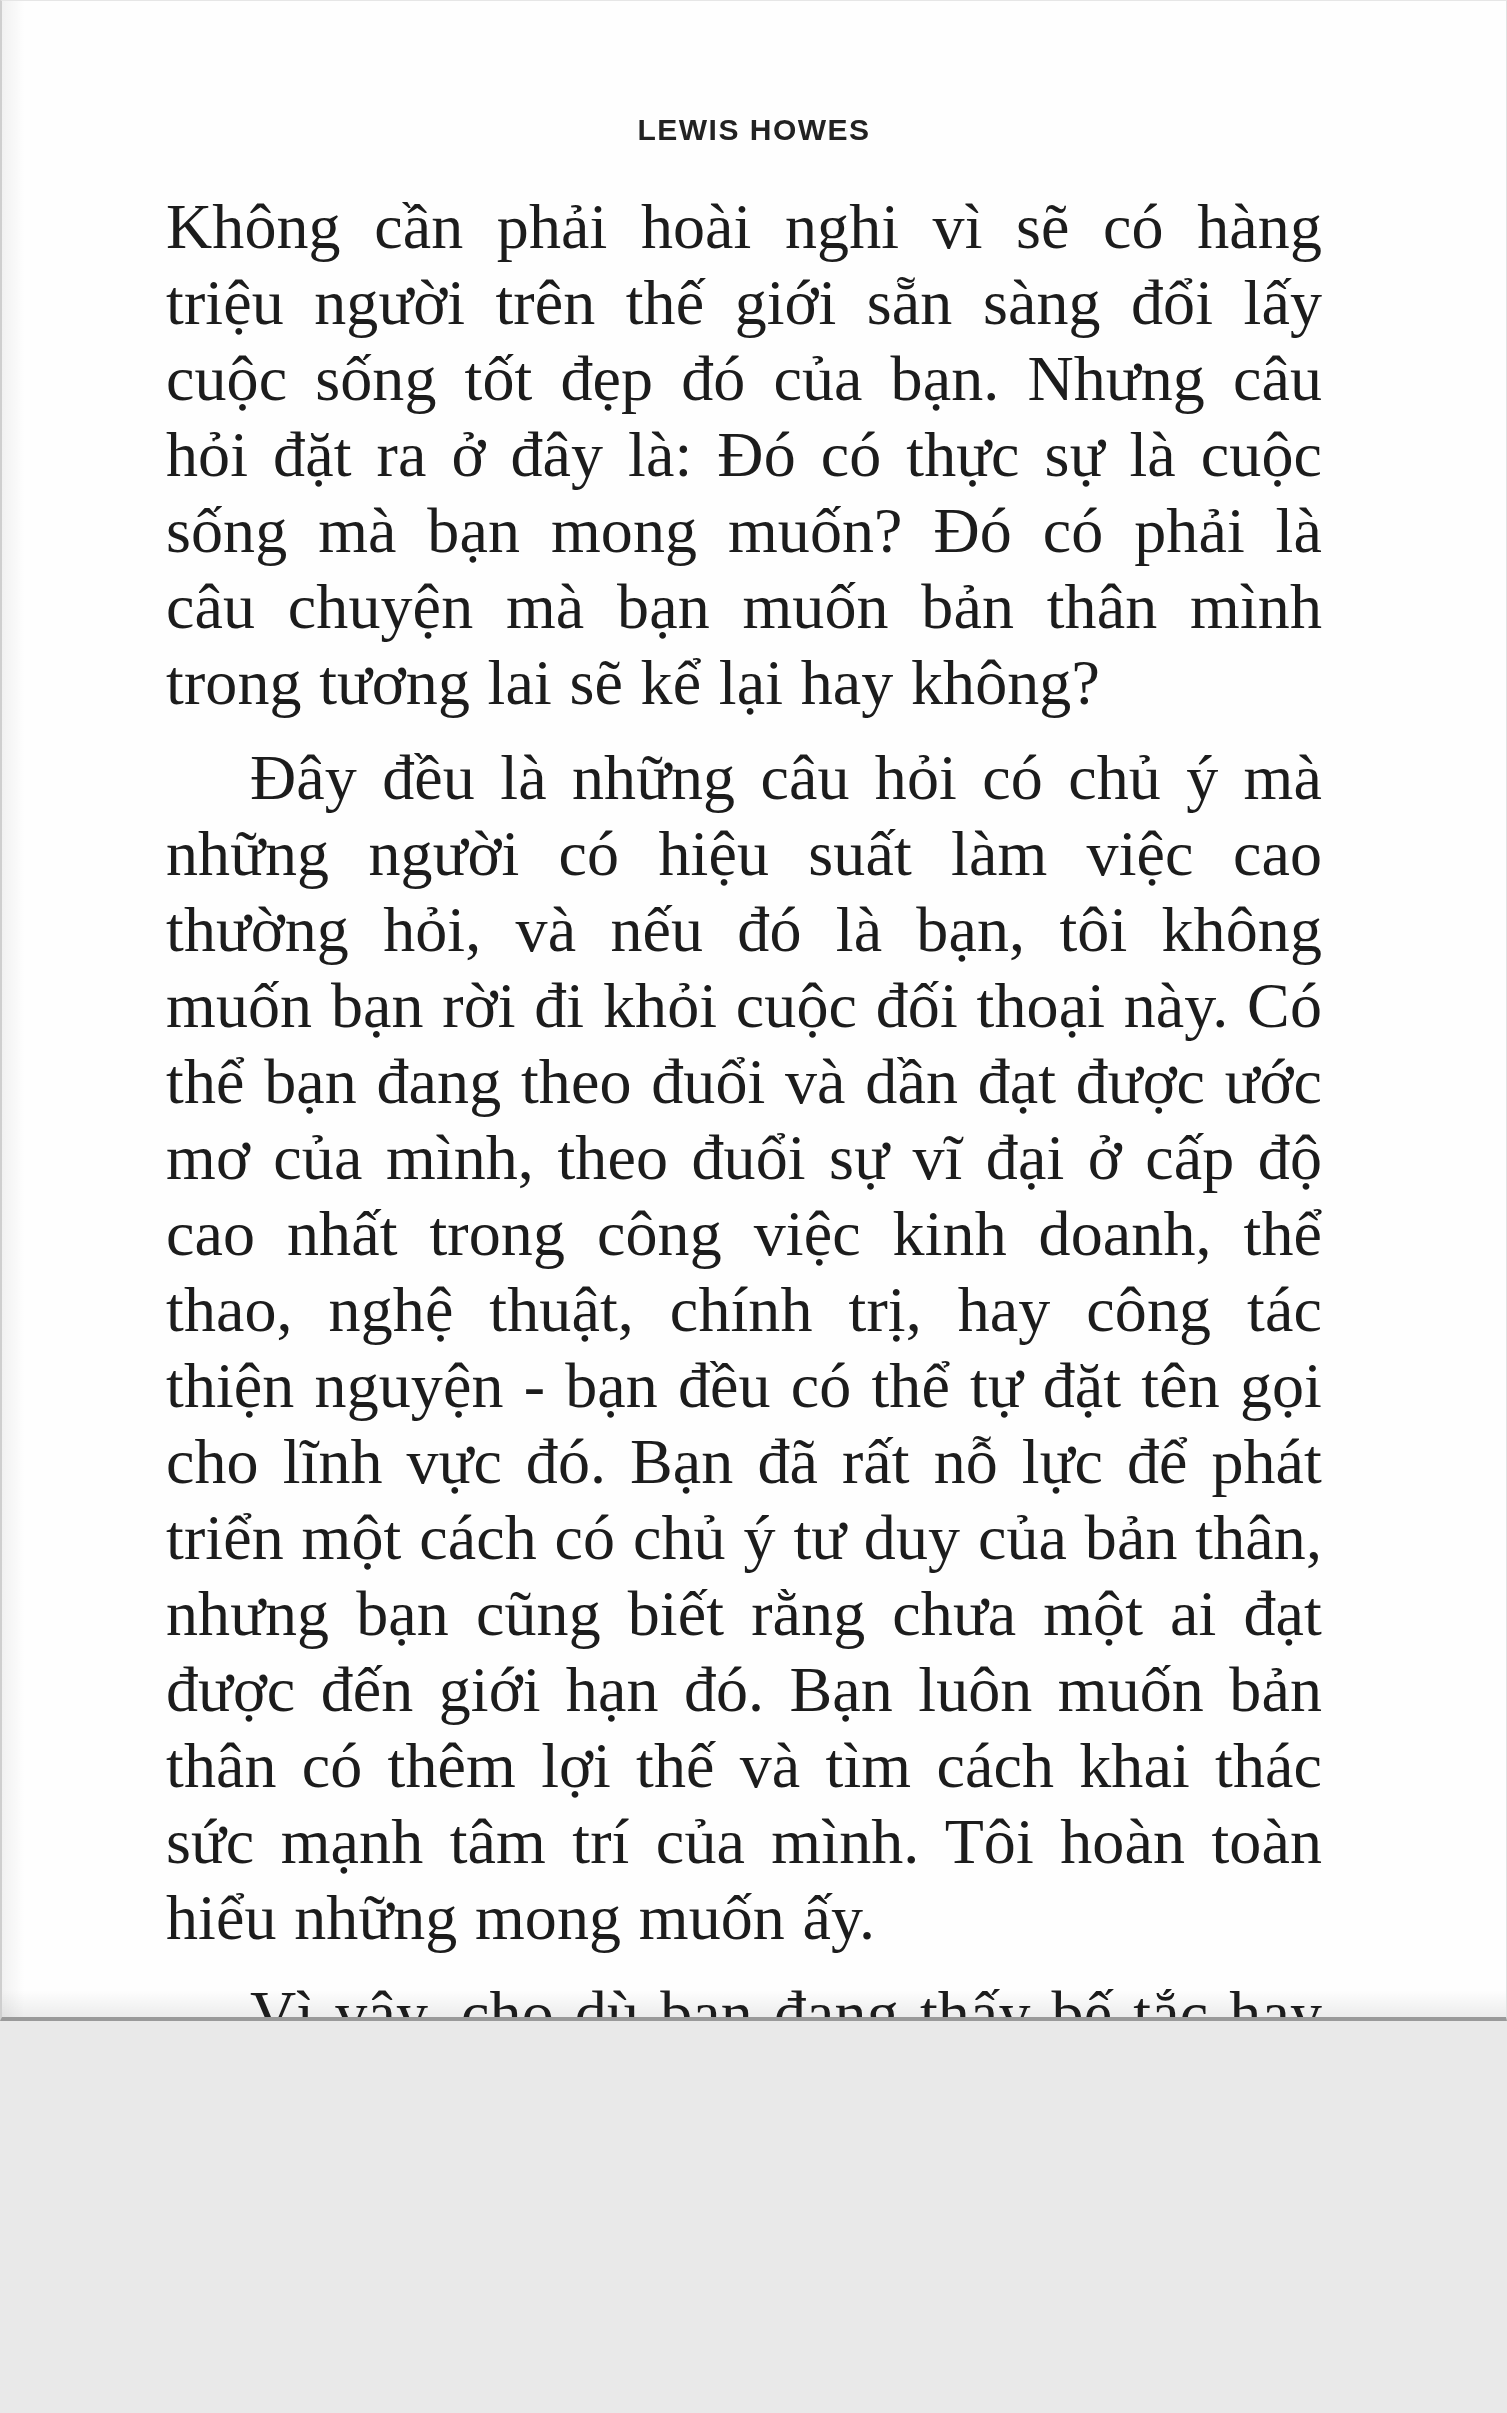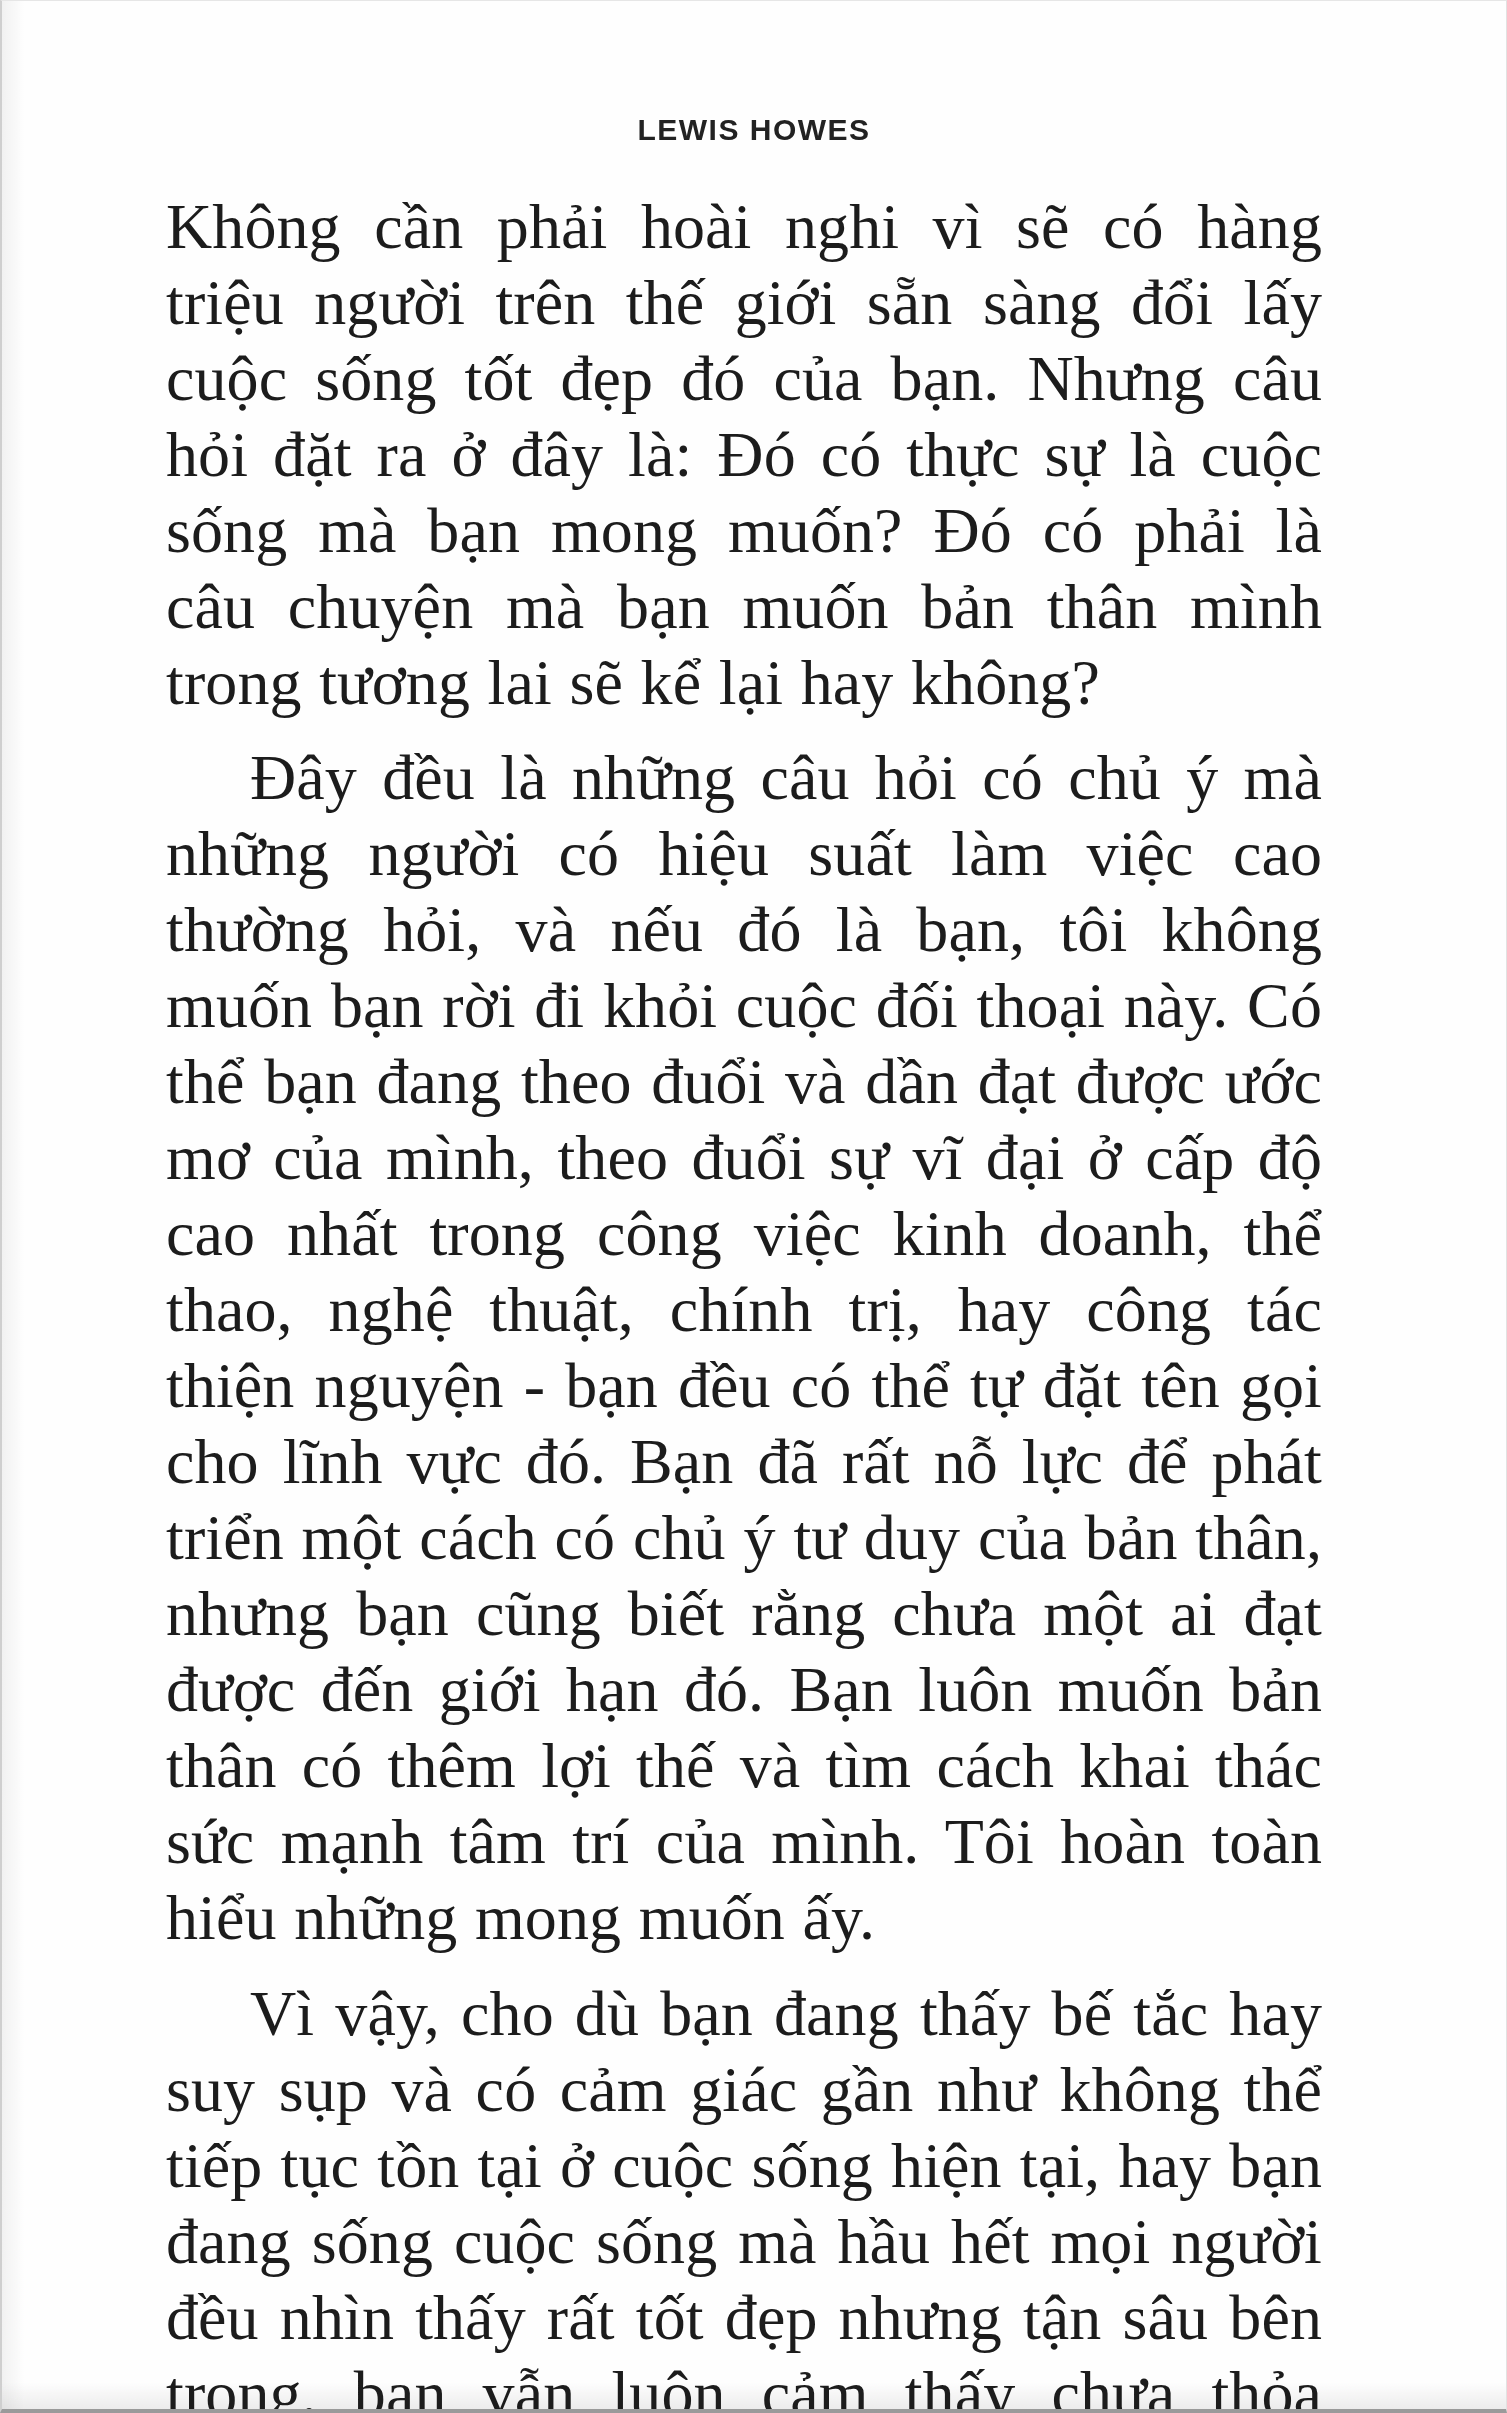--- a/index.html
+++ b/index.html
@@ -3,21 +3,21 @@
 <meta charset="utf-8">
 <style>
   html, body {
     margin: 0;
     padding: 0;
     background: #e9e9e9;
   }
   .scan-page {
     position: relative;
     width: 1507px;
-    height: 2413px;
+    height: 2021px;
     margin: 0 auto;
     background: #fefefe;
     box-sizing: border-box;
     border-left: 2.2px solid #cfcfcf;
     border-right: 1.5px solid #e2e2e2;
     border-top: 1.5px solid #e6e6e6;
     border-bottom: 4.5px solid #9a9a9a;
     overflow: hidden;
     font-family: "Liberation Serif", "DejaVu Serif", serif;
     color: #1c1c1c;

